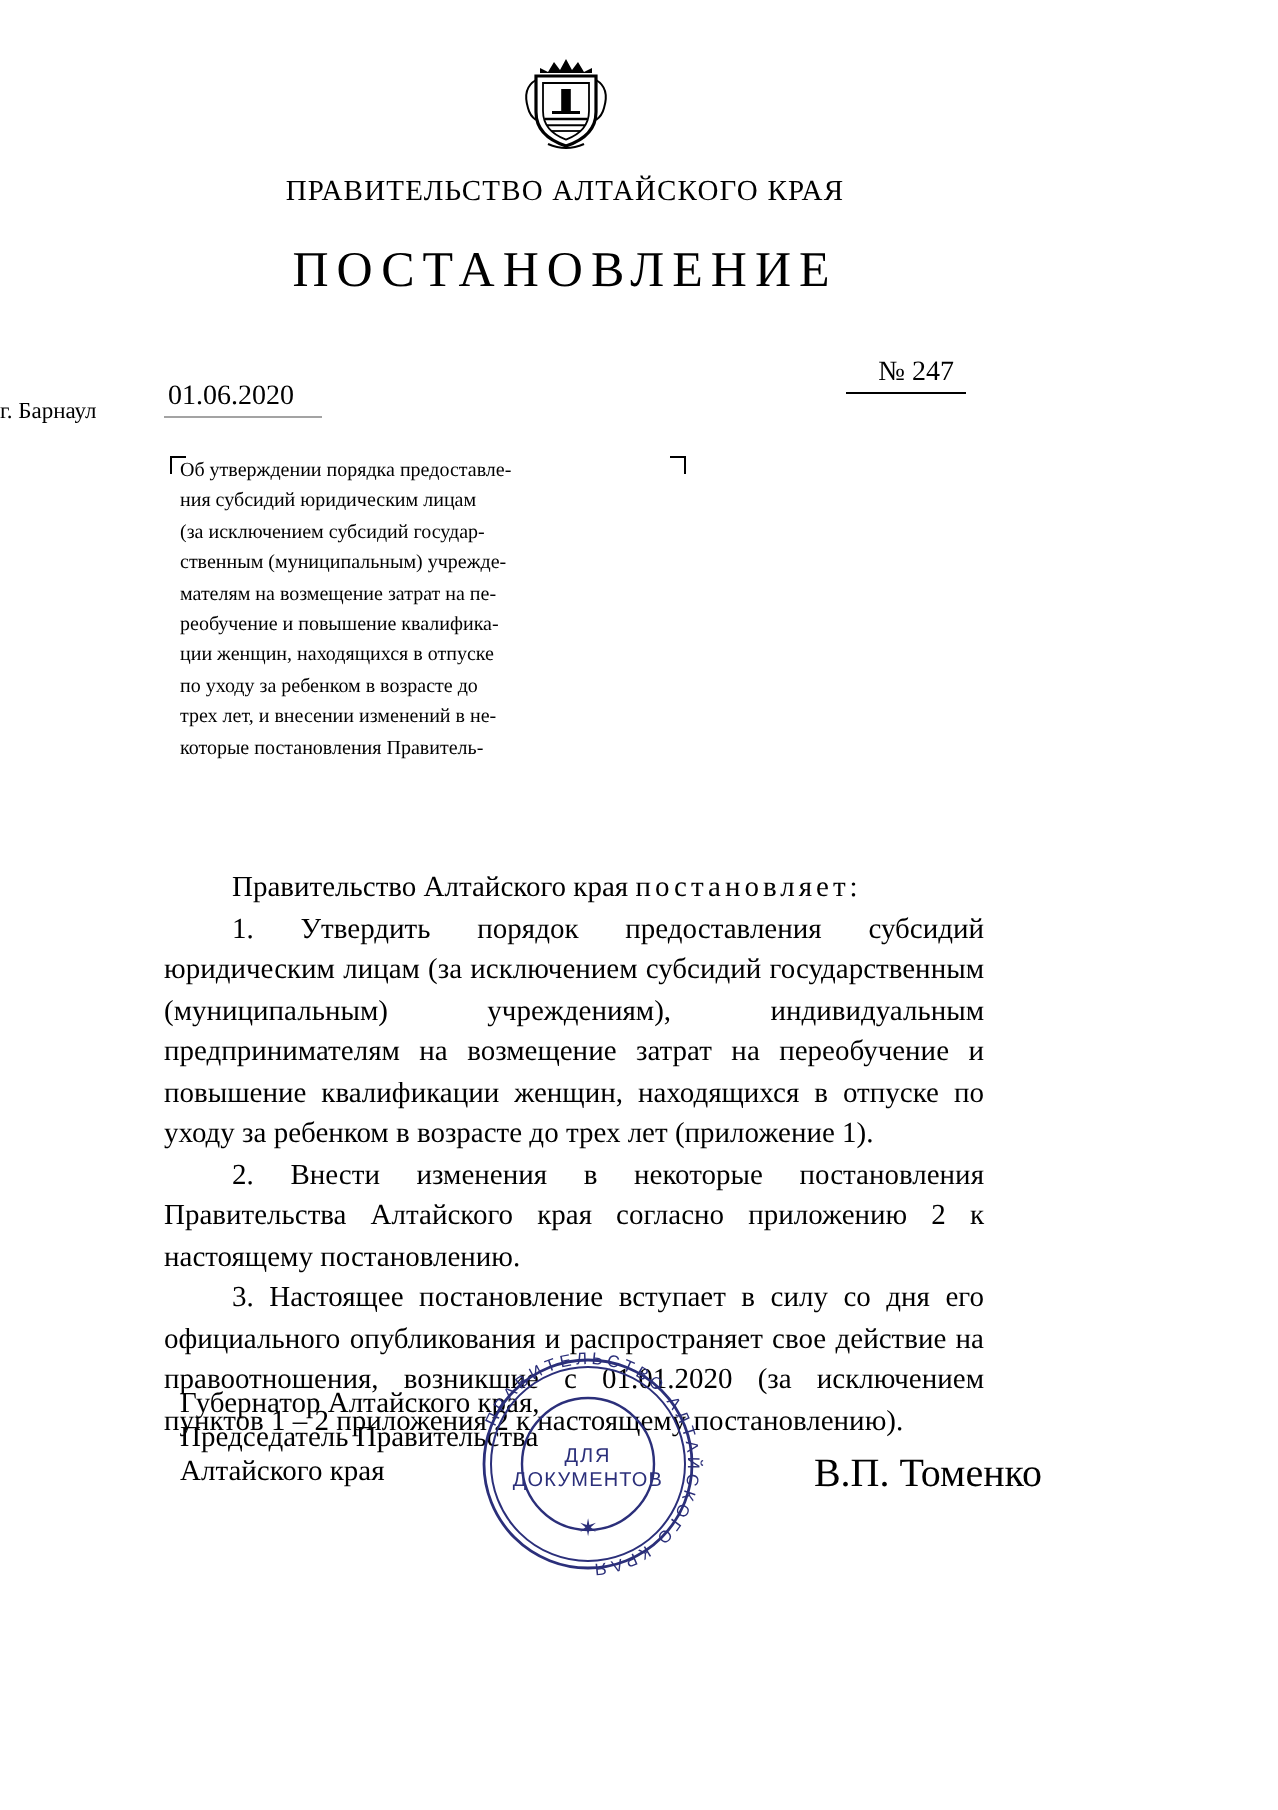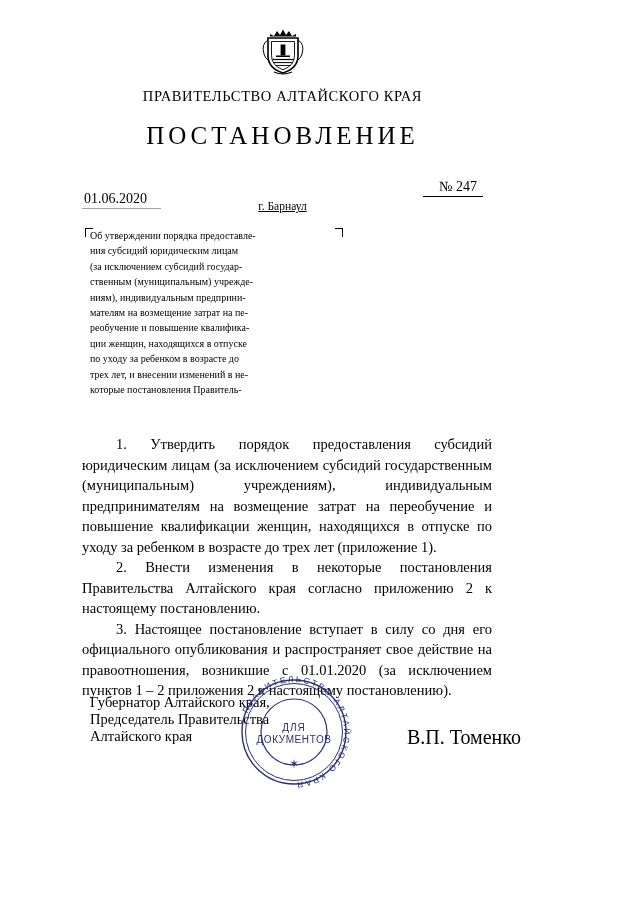--- a/index.html
+++ b/index.html
@@ -83,23 +83,22 @@
     font-size: 14px;
     border-bottom: 1px solid #000;
     padding: 0 6px 1px 16px;
     line-height: 17px;
   }
   .doc-city {
     position: absolute;
     left: 0;
     right: 0;
     top: 200px;
-    text-align: center;
+    text-align: left;
     font-size: 11.5px;
-    text-decoration: underline;
   }
 
   
   .subject {
     position: absolute;
     left: 90px;
     top: 228px;
     width: 248px;
     font-size: 10px;
     line-height: 15.4px;
@@ -206,30 +205,30 @@
   </div>
   <div class="doc-city">г. Барнаул</div>
 
   <div class="subject">
     <span class="bracket-tl"></span>
     <span class="bracket-tr"></span>
     <p>Об утверждении порядка предоставле-</p>
     <p>ния субсидий юридическим лицам</p>
     <p>(за исключением субсидий государ-</p>
     <p>ственным (муниципальным) учрежде-</p>
-    <p>ниям), индивидуальным предприни-</p>
     <p>мателям на возмещение затрат на пе-</p>
     <p>реобучение и повышение квалифика-</p>
     <p>ции женщин, находящихся в отпуске</p>
     <p>по уходу за ребенком в возрасте до</p>
     <p>трех лет, и внесении изменений в не-</p>
     <p>которые постановления Правитель-</p>
   </div>
 
   <div class="body">
+    <p class="lead"><span>Правительство Алтайского края </span><span class="spaced">постановляет:</span></p>
     <p>1. Утвердить порядок предоставления субсидий юридическим лицам (за исключением субсидий государственным (муниципальным) учреждениям), индивидуальным предпринимателям на возмещение затрат на переобучение и повышение квалификации женщин, находящихся в отпуске по уходу за ребенком в возрасте до трех лет (приложение 1).</p>
     <p>2. Внести изменения в некоторые постановления Правительства Алтайского края согласно приложению 2 к настоящему постановлению.</p>
     <p>3. Настоящее постановление вступает в силу со дня его официального опубликования и распространяет свое действие на правоотношения, возникшие с 01.01.2020 (за исключением пунктов 1 – 2 приложения 2 к настоящему постановлению).</p>
   </div>
 
   <div class="sign">
     <div>Губернатор Алтайского края,</div>
     <div>Председатель Правительства</div>
     <div>Алтайского края</div>
   </div>

